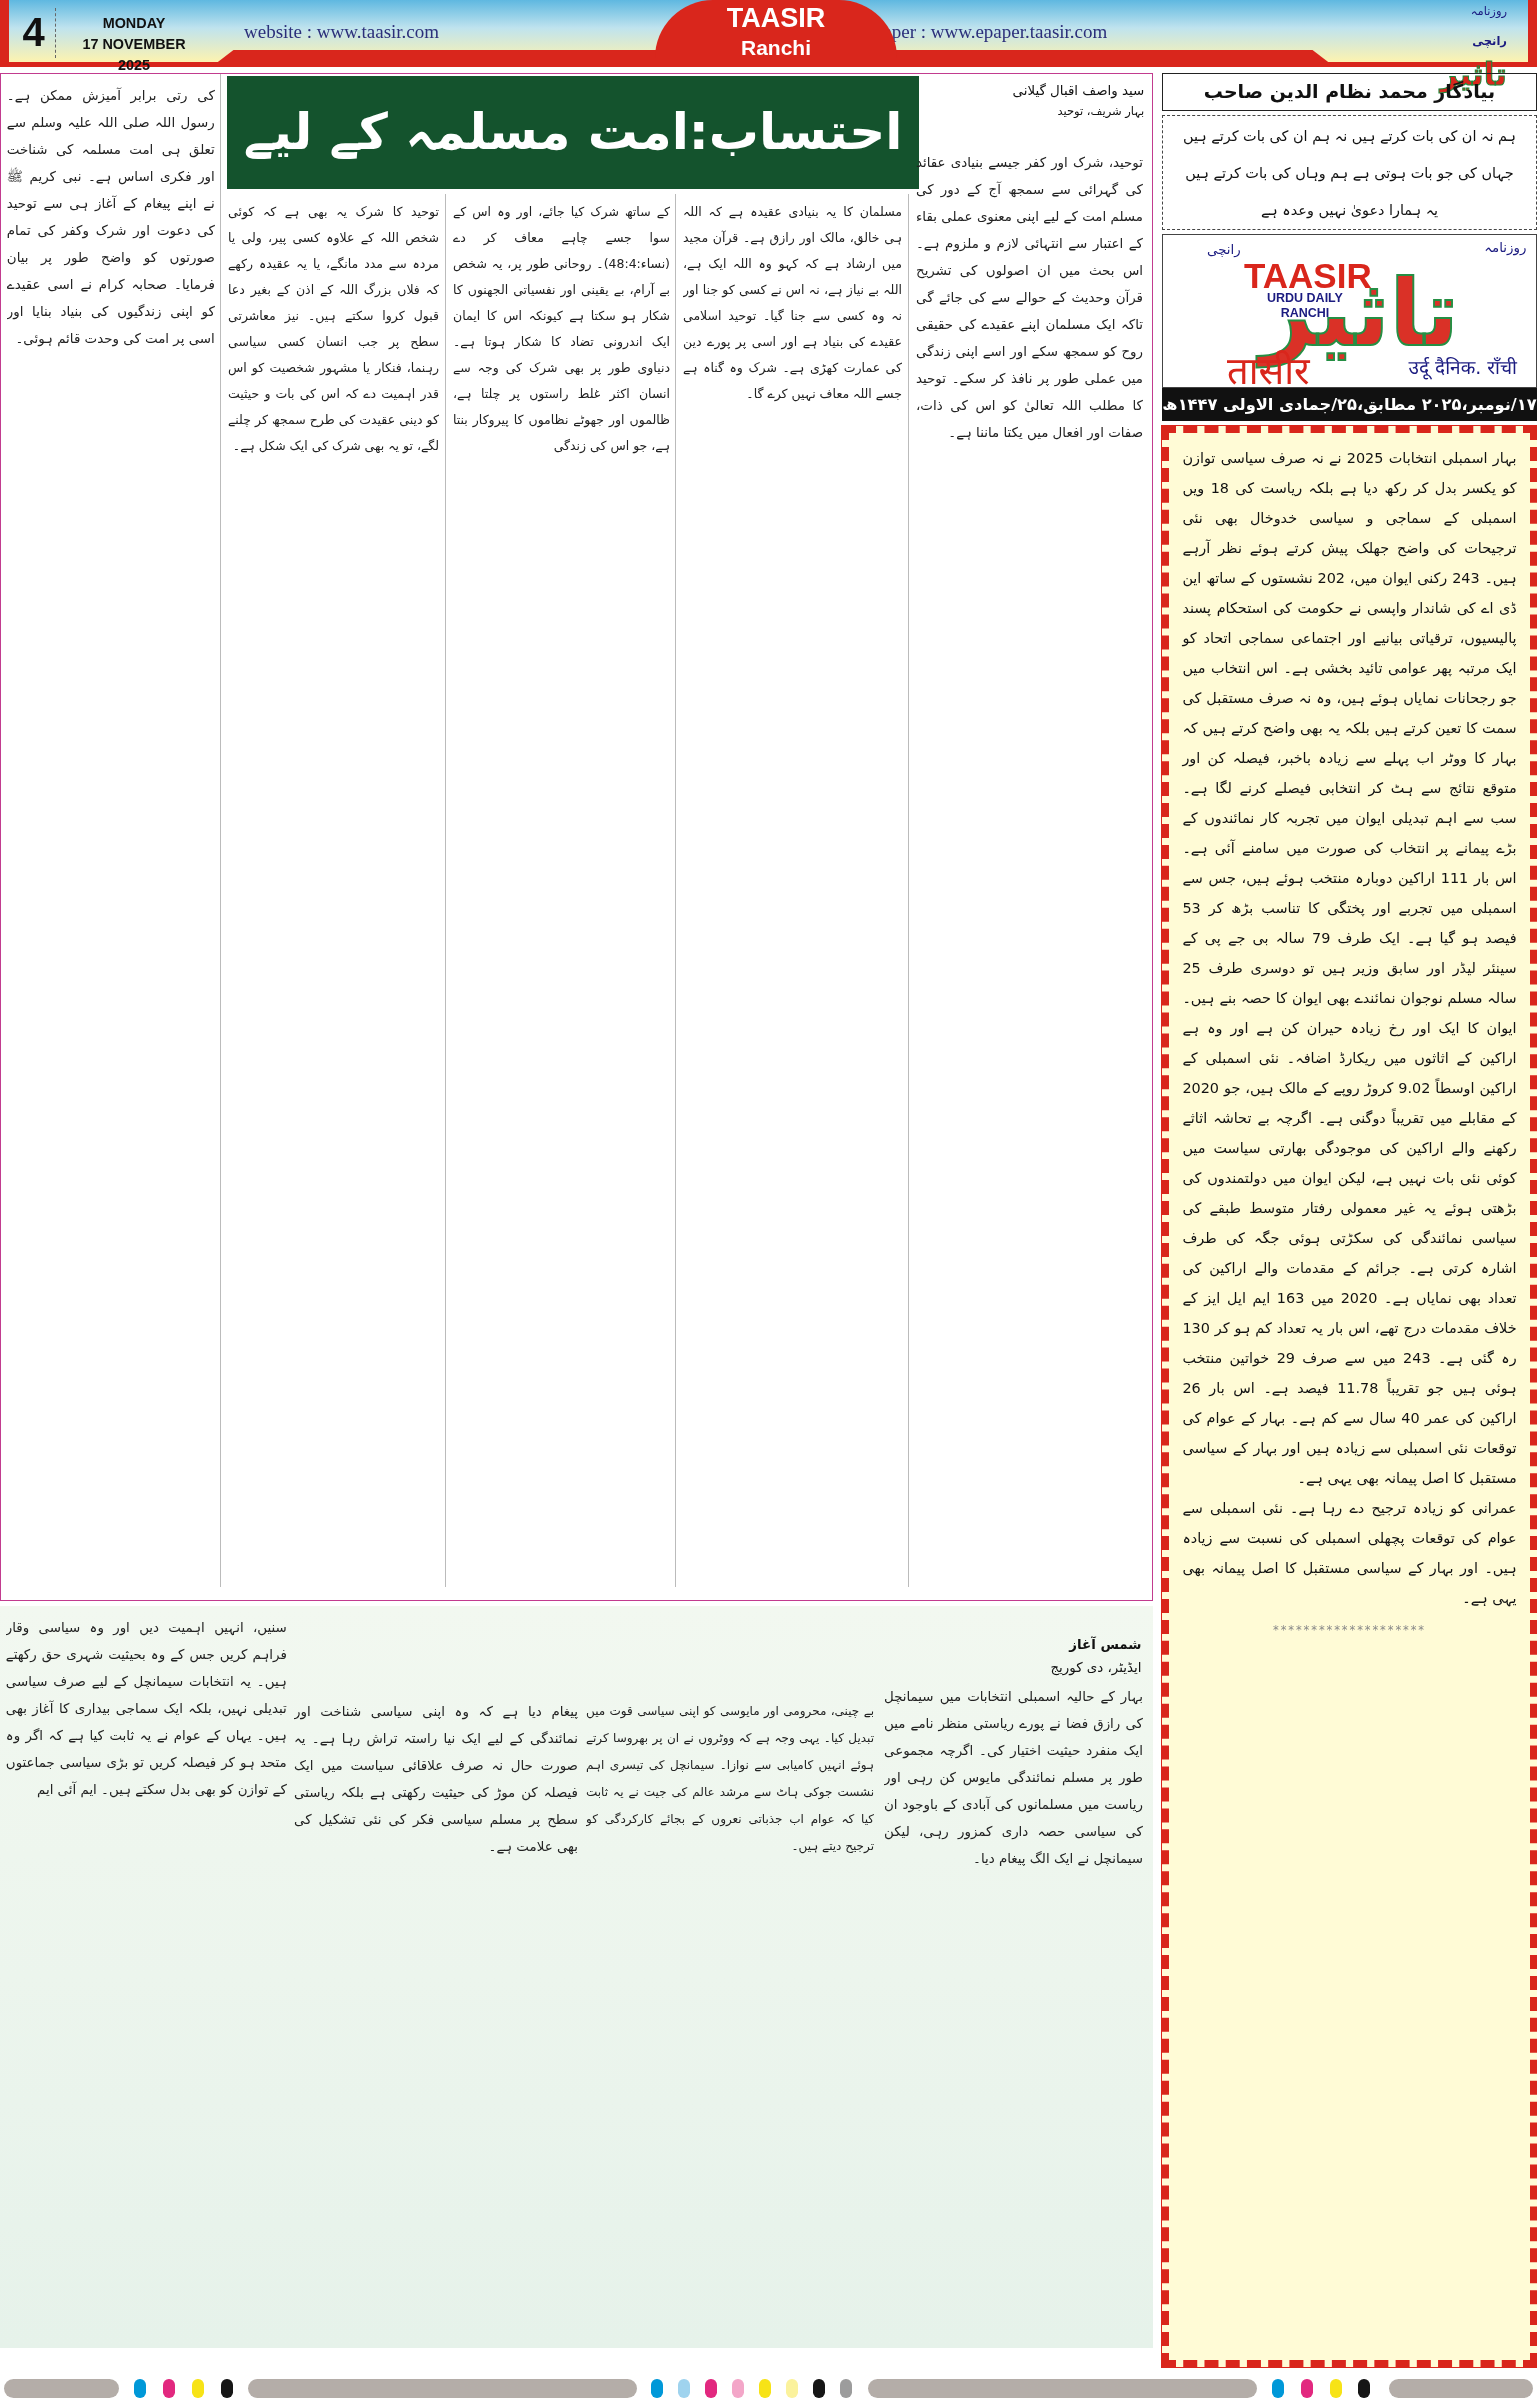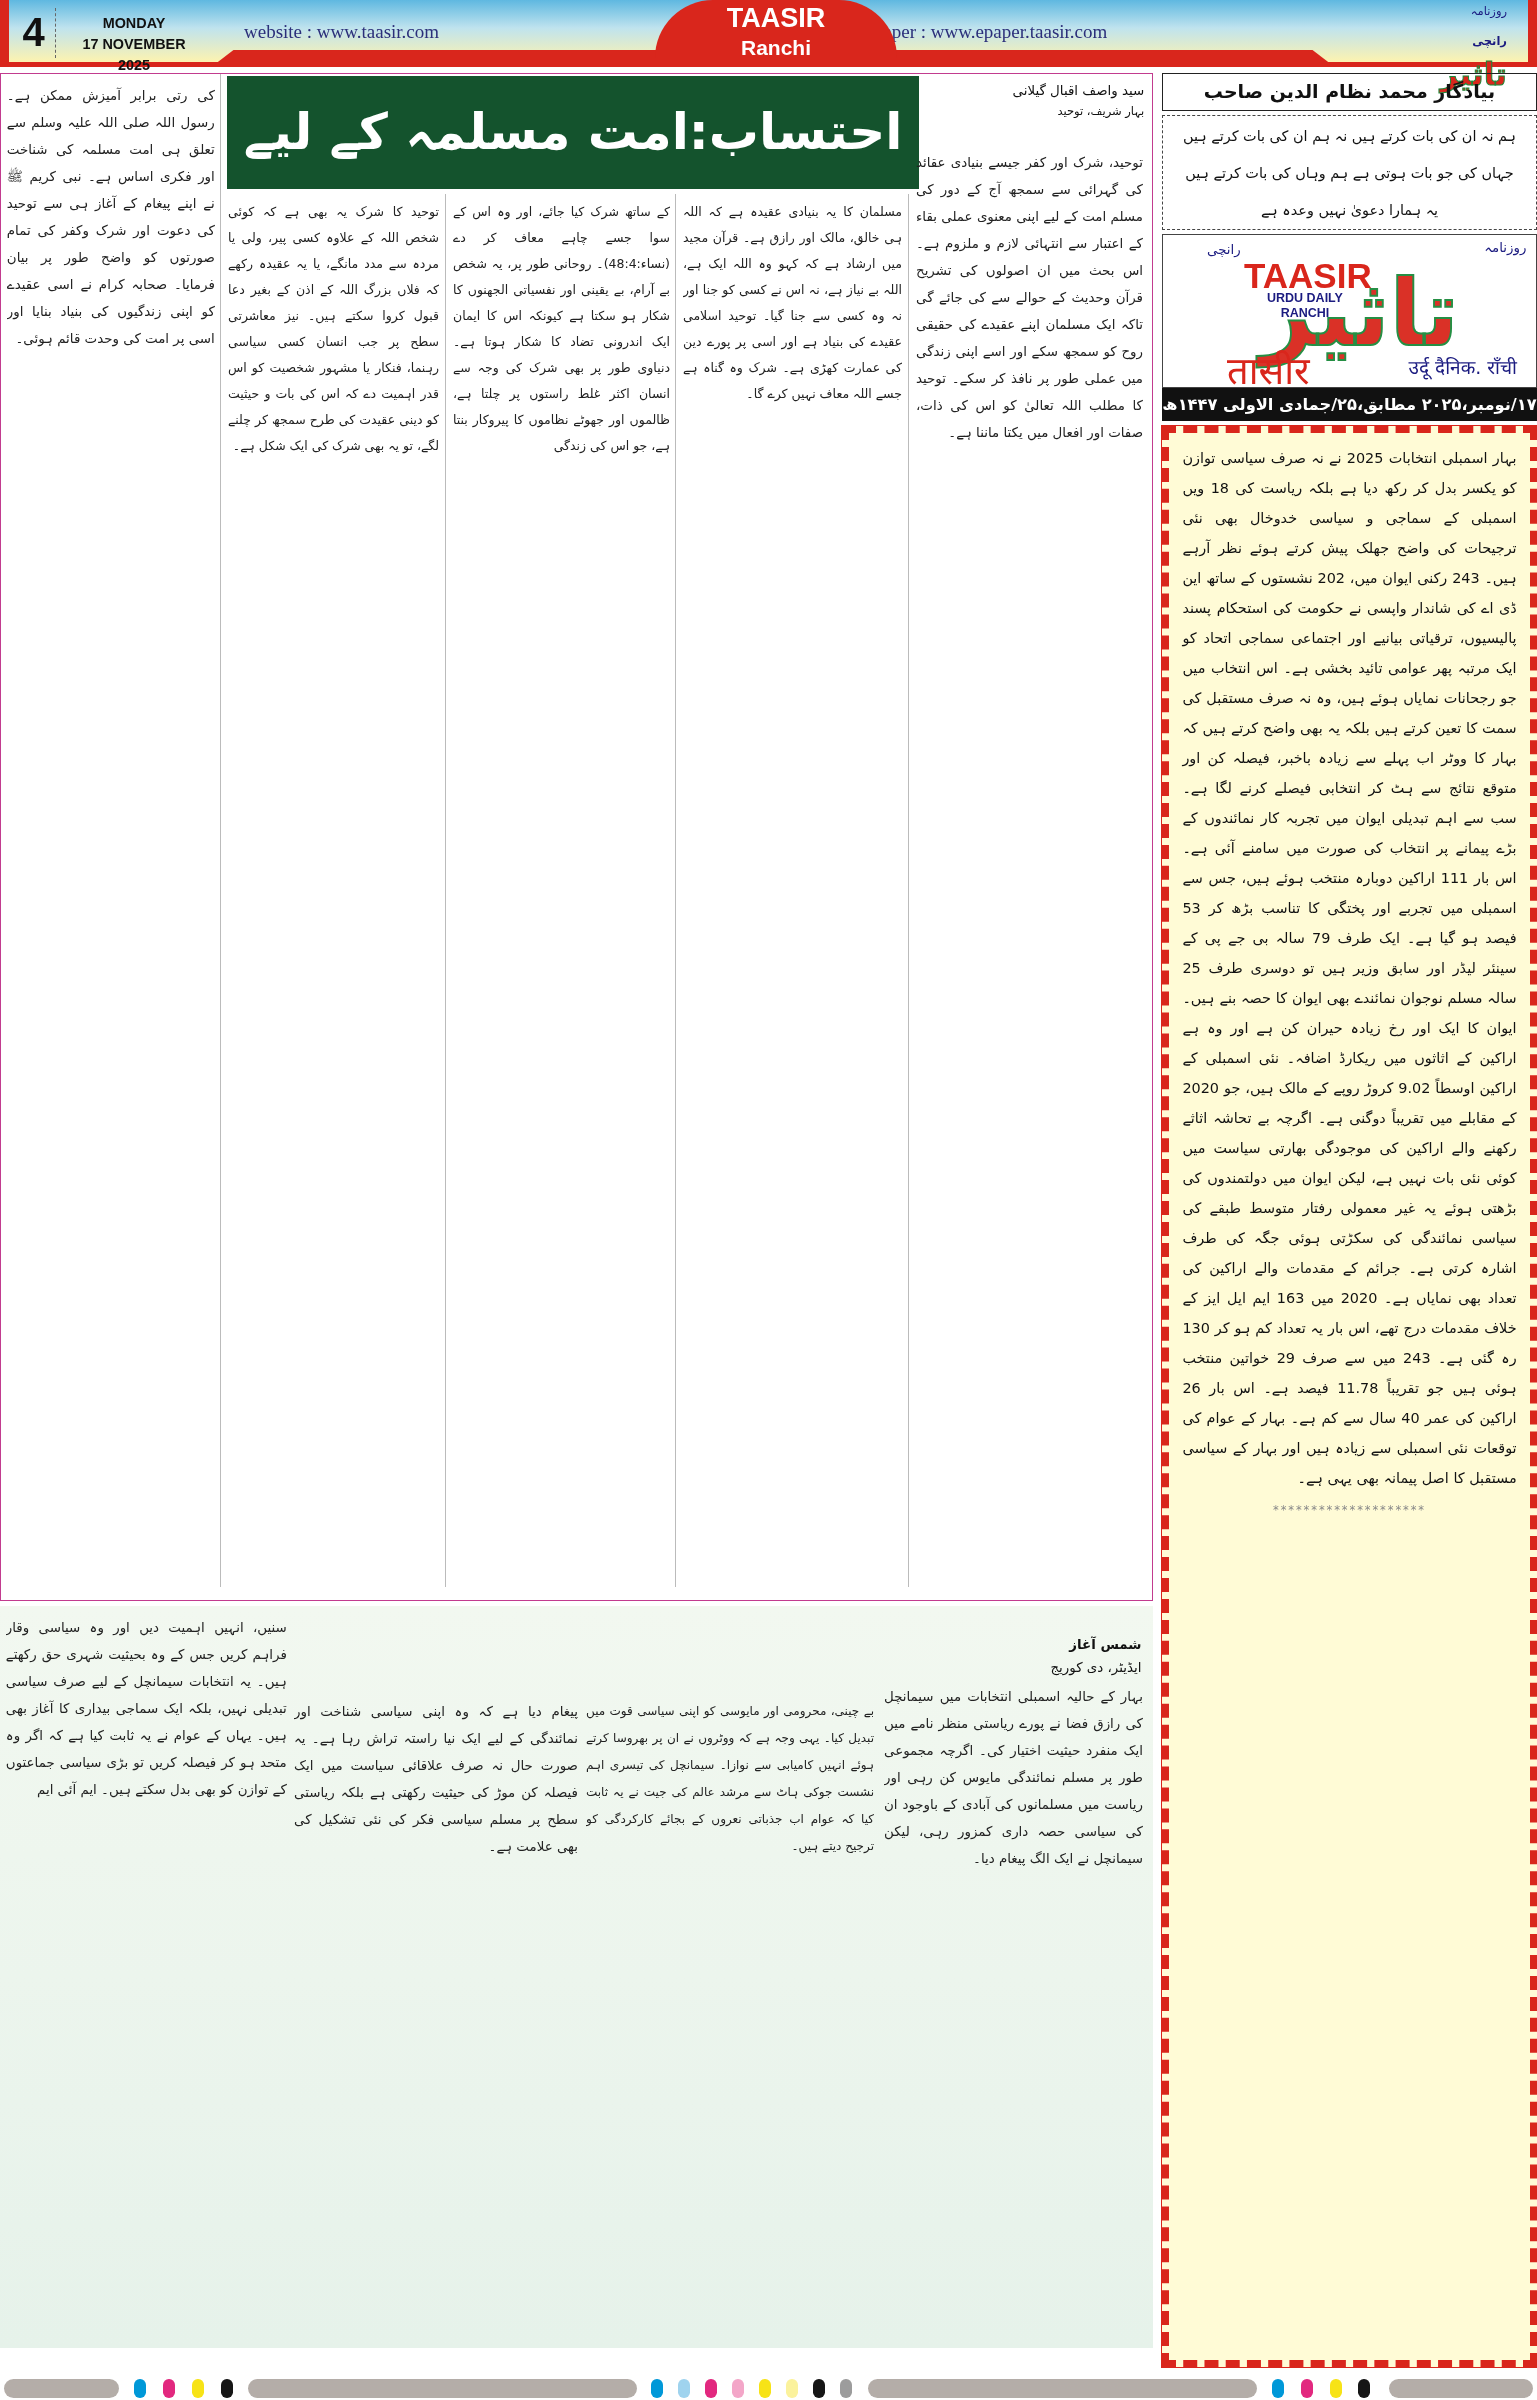--- a/index.html
+++ b/index.html
@@ -117,20 +117,21 @@
       <div>URDU DAILY</div>
       <div>RANCHI</div>
     </div>
     <div class="hindi-taasir">तासीर</div>
     <div class="hindi-sub">उर्दू दैनिक. राँची</div>
   </div>
   <div class="date-strip">۱۷/نومبر،۲۰۲۵ مطابق،۲۵/جمادی الاولی ۱۴۴۷ھ</div>
 
   <div class="editorial">
     <div class="body">بہار اسمبلی انتخابات 2025 نے نہ صرف سیاسی توازن کو یکسر بدل کر رکھ دیا ہے بلکہ ریاست کی 18 ویں اسمبلی کے سماجی و سیاسی خدوخال بھی نئی ترجیحات کی واضح جھلک پیش کرتے ہوئے نظر آرہے ہیں۔ 243 رکنی ایوان میں، 202 نشستوں کے ساتھ این ڈی اے کی شاندار واپسی نے حکومت کی استحکام پسند پالیسیوں، ترقیاتی بیانیے اور اجتماعی سماجی اتحاد کو ایک مرتبہ پھر عوامی تائید بخشی ہے۔ اس انتخاب میں جو رجحانات نمایاں ہوئے ہیں، وہ نہ صرف مستقبل کی سمت کا تعین کرتے ہیں بلکہ یہ بھی واضح کرتے ہیں کہ بہار کا ووٹر اب پہلے سے زیادہ باخبر، فیصلہ کن اور متوقع نتائج سے ہٹ کر انتخابی فیصلے کرنے لگا ہے۔ سب سے اہم تبدیلی ایوان میں تجربہ کار نمائندوں کے بڑے پیمانے پر انتخاب کی صورت میں سامنے آئی ہے۔ اس بار 111 اراکین دوبارہ منتخب ہوئے ہیں، جس سے اسمبلی میں تجربے اور پختگی کا تناسب بڑھ کر 53 فیصد ہو گیا ہے۔ ایک طرف 79 سالہ بی جے پی کے سینئر لیڈر اور سابق وزیر ہیں تو دوسری طرف 25 سالہ مسلم نوجوان نمائندے بھی ایوان کا حصہ بنے ہیں۔ ایوان کا ایک اور رخ زیادہ حیران کن ہے اور وہ ہے اراکین کے اثاثوں میں ریکارڈ اضافہ۔ نئی اسمبلی کے اراکین اوسطاً 9.02 کروڑ روپے کے مالک ہیں، جو 2020 کے مقابلے میں تقریباً دوگنی ہے۔ اگرچہ بے تحاشہ اثاثے رکھنے والے اراکین کی موجودگی بھارتی سیاست میں کوئی نئی بات نہیں ہے، لیکن ایوان میں دولتمندوں کی بڑھتی ہوئے یہ غیر معمولی رفتار متوسط طبقے کی سیاسی نمائندگی کی سکڑتی ہوئی جگہ کی طرف اشارہ کرتی ہے۔ جرائم کے مقدمات والے اراکین کی تعداد بھی نمایاں ہے۔ 2020 میں 163 ایم ایل ایز کے خلاف مقدمات درج تھے، اس بار یہ تعداد کم ہو کر 130 رہ گئی ہے۔ 243 میں سے صرف 29 خواتین منتخب ہوئی ہیں جو تقریباً 11.78 فیصد ہے۔ اس بار 26 اراکین کی عمر 40 سال سے کم ہے۔ بہار کے عوام کی توقعات نئی اسمبلی سے زیادہ ہیں اور بہار کے سیاسی مستقبل کا اصل پیمانہ بھی یہی ہے۔</div>
+    <div class="body">عمرانی کو زیادہ ترجیح دے رہا ہے۔ نئی اسمبلی سے عوام کی توقعات پچھلی اسمبلی کی نسبت سے زیادہ ہیں۔ اور بہار کے سیاسی مستقبل کا اصل پیمانہ بھی یہی ہے۔</div>
     <div class="stars">********************</div>
   </div>
 </div>
 
 <div class="bottom-article">
   <div class="bottom-byline">
     <div style="font-weight:bold;">شمس آغاز</div>
     <div>ایڈیٹر، دی کوریج</div>
   </div>
   <div class="col" style="left:884px; top:77px; width:259px; height:653px; font-size:13.4px; line-height:27px;">بہار کے حالیہ اسمبلی انتخابات میں سیمانچل کی رازق فضا نے پورے ریاستی منظر نامے میں ایک منفرد حیثیت اختیار کی۔ اگرچہ مجموعی طور پر مسلم نمائندگی مایوس کن رہی اور ریاست میں مسلمانوں کی آبادی کے باوجود ان کی سیاسی حصہ داری کمزور رہی، لیکن سیمانچل نے ایک الگ پیغام دیا۔</div>

